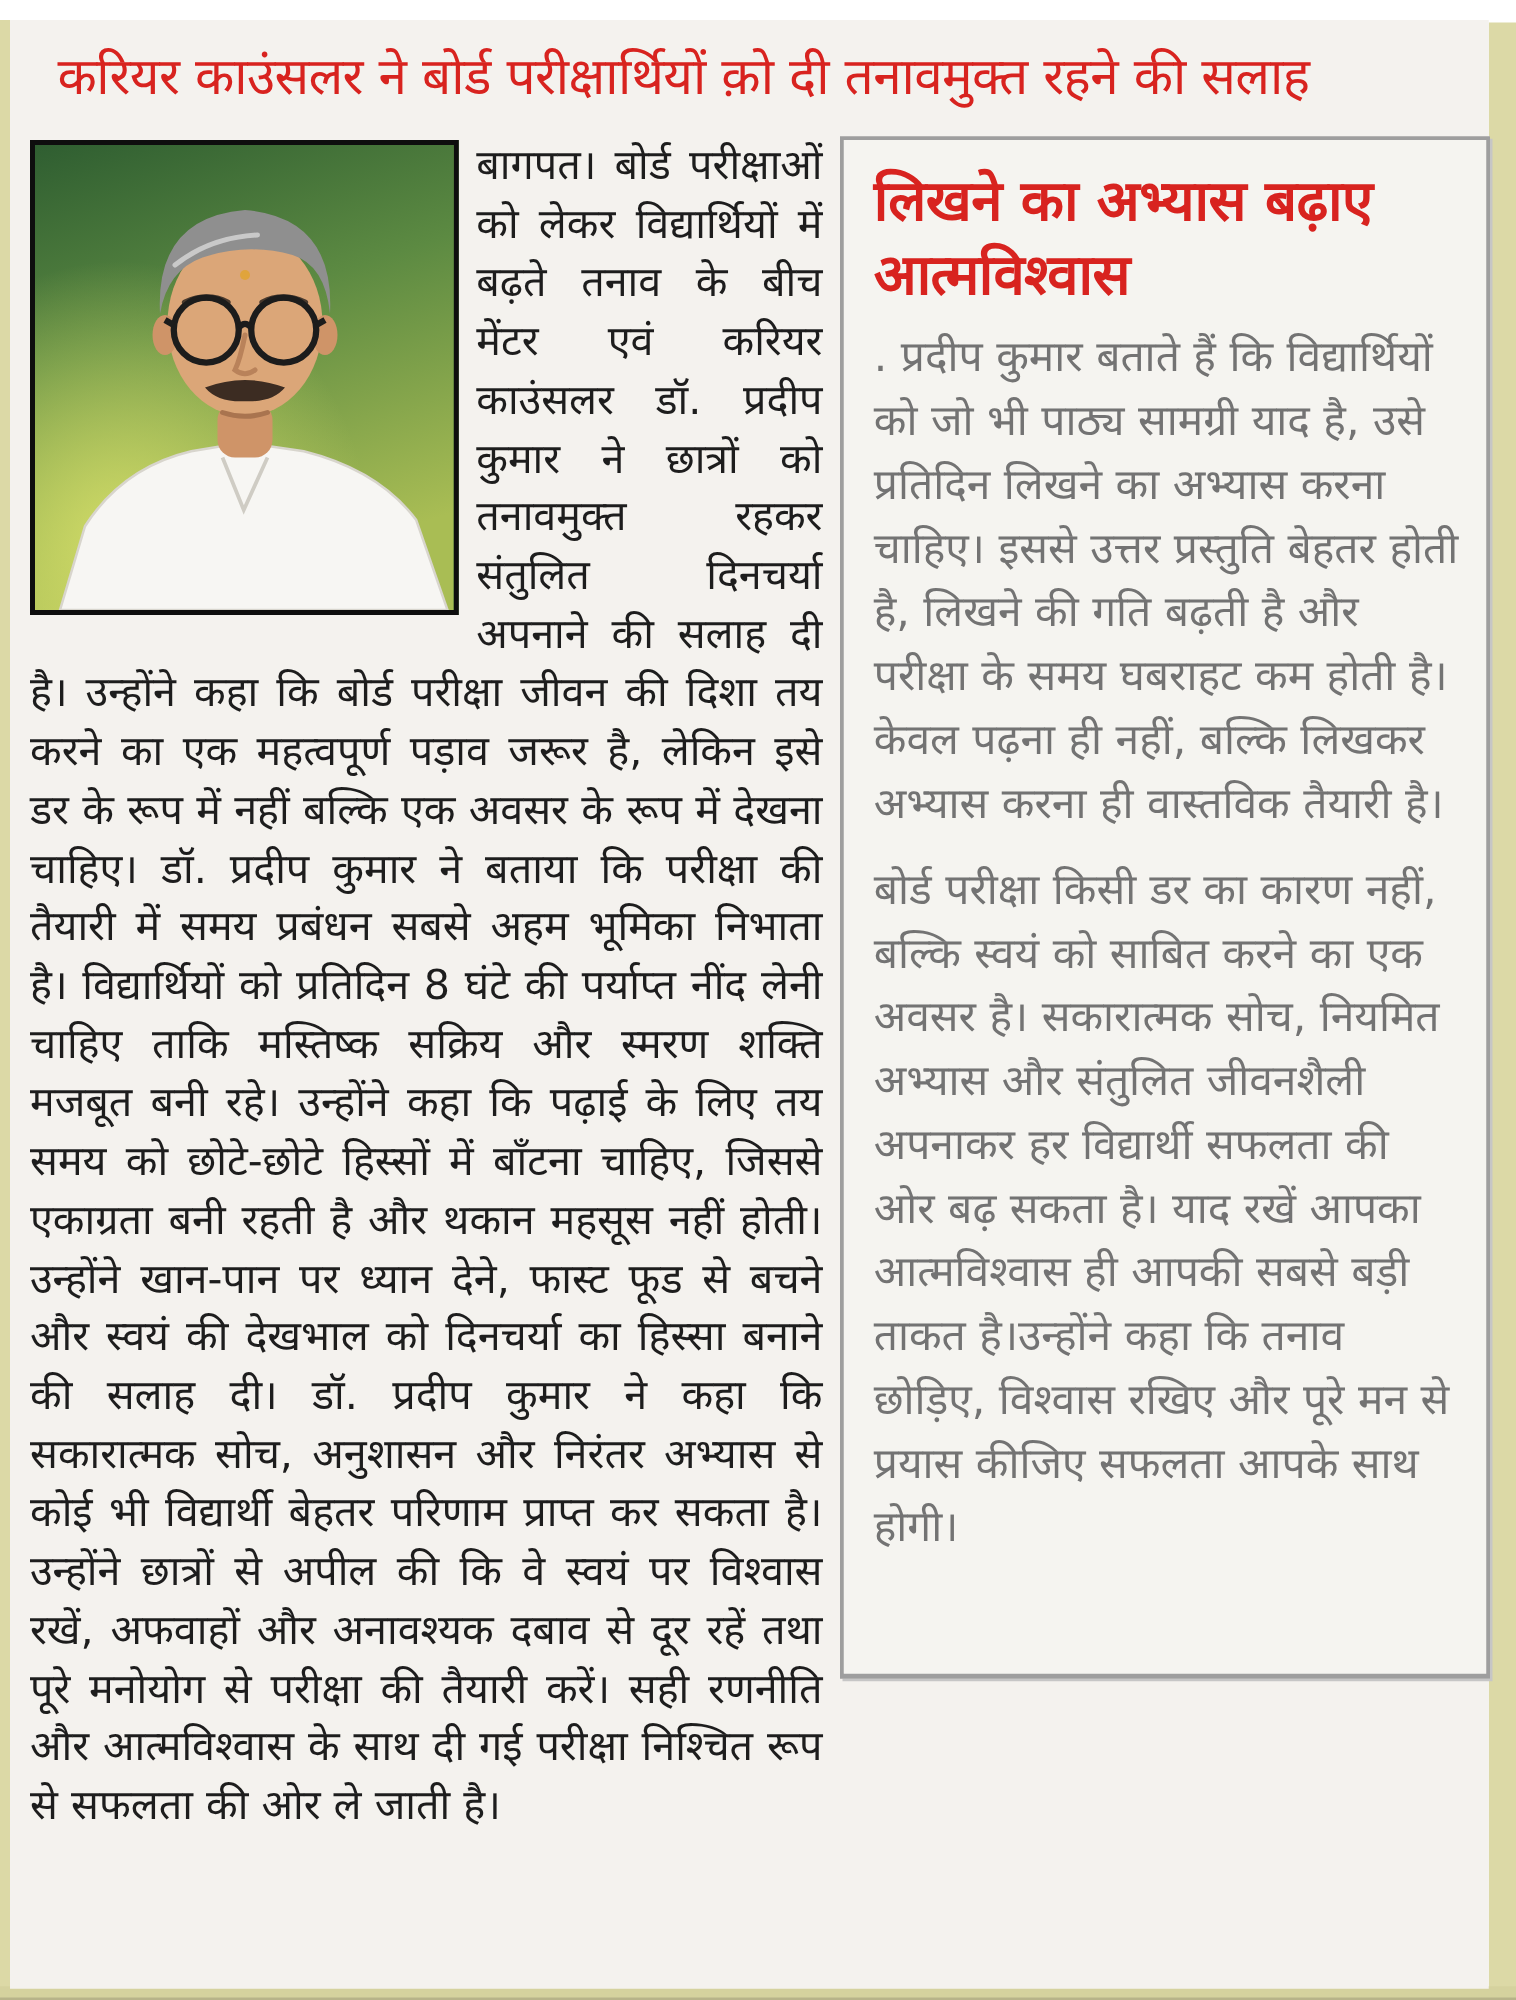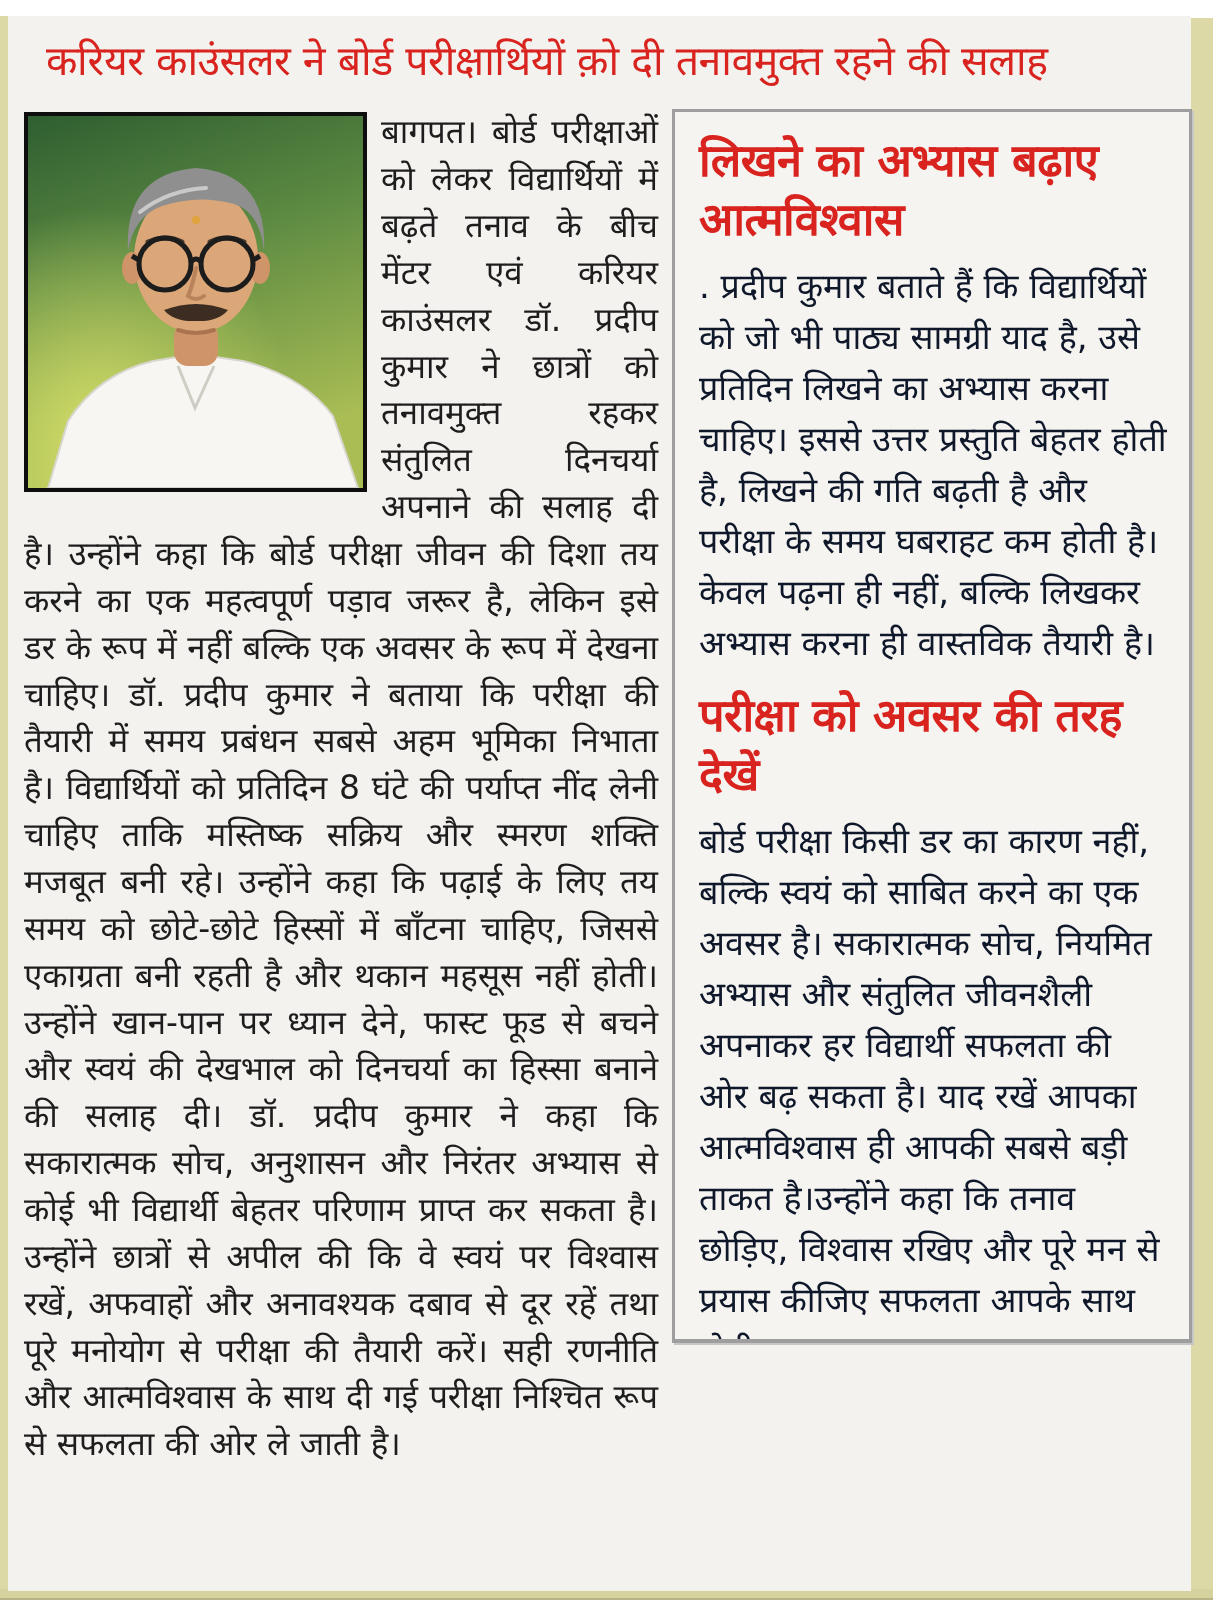--- a/index.html
+++ b/index.html
@@ -92,21 +92,21 @@
   }
   .sidebar-heading {
     color: #d8231f;
     font-weight: bold;
     font-size: 45px;
     line-height: 1.3;
     letter-spacing: -0.5px;
     margin: 10px 0 12px 0;
   }
   .sidebar-body {
-    color: #0f172a;
+    color: #737373;
     font-size: 34px;
     line-height: 1.5;
     margin: 0 0 18px 0;
   }
 </style>
 </head>
 <body>
 
 <div class="edge-left"></div>
 <div class="edge-right"></div>
@@ -169,19 +169,18 @@
       </span>
       <p>बागपत। बोर्ड परीक्षाओं को लेकर विद्यार्थियों में बढ़ते तनाव के बीच मेंटर एवं करियर काउंसलर डॉ. प्रदीप कुमार ने छात्रों को तनावमुक्त रहकर संतुलित दिनचर्या अपनाने की सलाह दी है। उन्होंने कहा कि बोर्ड परीक्षा जीवन की दिशा तय करने का एक महत्वपूर्ण पड़ाव जरूर है, लेकिन इसे डर के रूप में नहीं बल्कि एक अवसर के रूप में देखना चाहिए। डॉ. प्रदीप कुमार ने बताया कि परीक्षा की तैयारी में समय प्रबंधन सबसे अहम भूमिका निभाता है। विद्यार्थियों को प्रतिदिन 8 घंटे की पर्याप्त नींद लेनी चाहिए ताकि मस्तिष्क सक्रिय और स्मरण शक्ति मजबूत बनी रहे। उन्होंने कहा कि पढ़ाई के लिए तय समय को छोटे-छोटे हिस्सों में बाँटना चाहिए, जिससे एकाग्रता बनी रहती है और थकान महसूस नहीं होती।उन्होंने खान-पान पर ध्यान देने, फास्ट फूड से बचने और स्वयं की देखभाल को दिनचर्या का हिस्सा बनाने की सलाह दी। डॉ. प्रदीप कुमार ने कहा कि सकारात्मक सोच, अनुशासन और निरंतर अभ्यास से कोई भी विद्यार्थी बेहतर परिणाम प्राप्त कर सकता है। उन्होंने छात्रों से अपील की कि वे स्वयं पर विश्वास रखें, अफवाहों और अनावश्यक दबाव से दूर रहें तथा पूरे मनोयोग से परीक्षा की तैयारी करें। सही रणनीति और आत्मविश्वास के साथ दी गई परीक्षा निश्चित रूप से सफलता की ओर ले जाती है।</p>
     </div>
 
     <div class="sidebar">
       <div>
         <div class="sidebar-heading">लिखने का अभ्यास बढ़ाए आत्मविश्वास</div>
         <p class="sidebar-body">. प्रदीप कुमार बताते हैं कि विद्यार्थियों को जो भी पाठ्य सामग्री याद है, उसे प्रतिदिन लिखने का अभ्यास करना चाहिए। इससे उत्तर प्रस्तुति बेहतर होती है, लिखने की गति बढ़ती है और परीक्षा के समय घबराहट कम होती है। केवल पढ़ना ही नहीं, बल्कि लिखकर अभ्यास करना ही वास्तविक तैयारी है।</p>
       </div>
       <div>
-        <div class="sidebar-heading">परीक्षा को अवसर की तरह देखें</div>
         <p class="sidebar-body">बोर्ड परीक्षा किसी डर का कारण नहीं, बल्कि स्वयं को साबित करने का एक अवसर है। सकारात्मक सोच, नियमित अभ्यास और संतुलित जीवनशैली अपनाकर हर विद्यार्थी सफलता की ओर बढ़ सकता है। याद रखें आपका आत्मविश्वास ही आपकी सबसे बड़ी ताकत है।उन्होंने कहा कि तनाव छोड़िए, विश्वास रखिए और पूरे मन से प्रयास कीजिए सफलता आपके साथ होगी।</p>
       </div>
     </div>
 
   </div>
 </div>
 
 </body></html>

